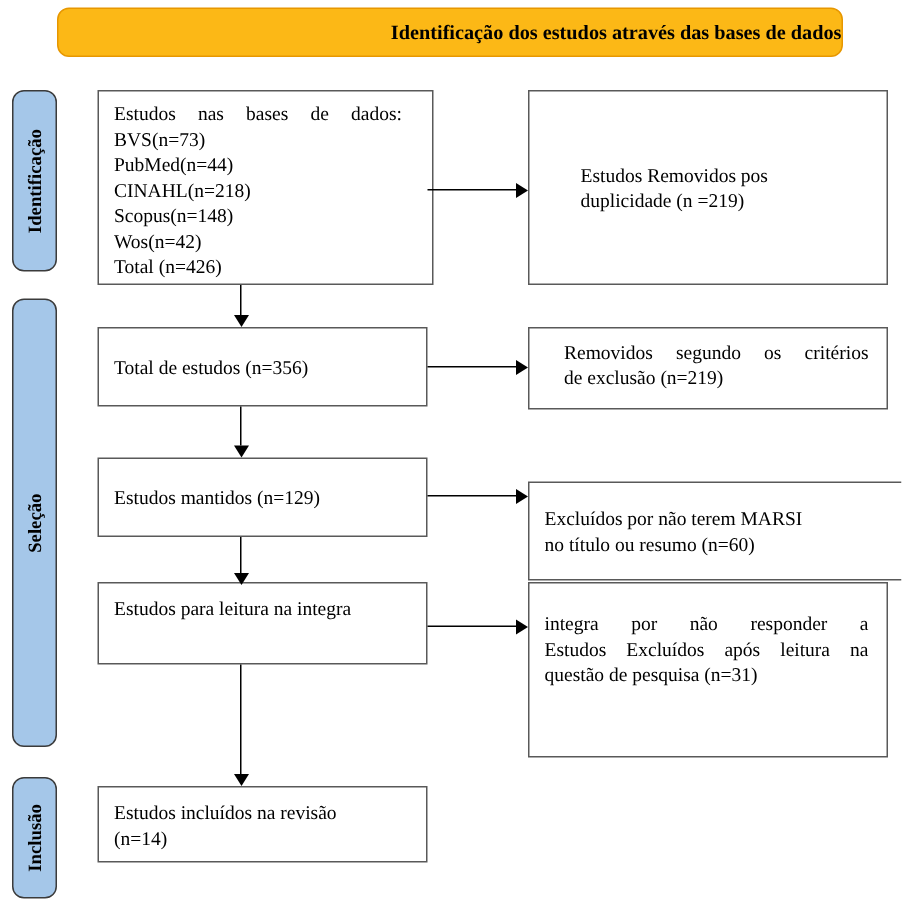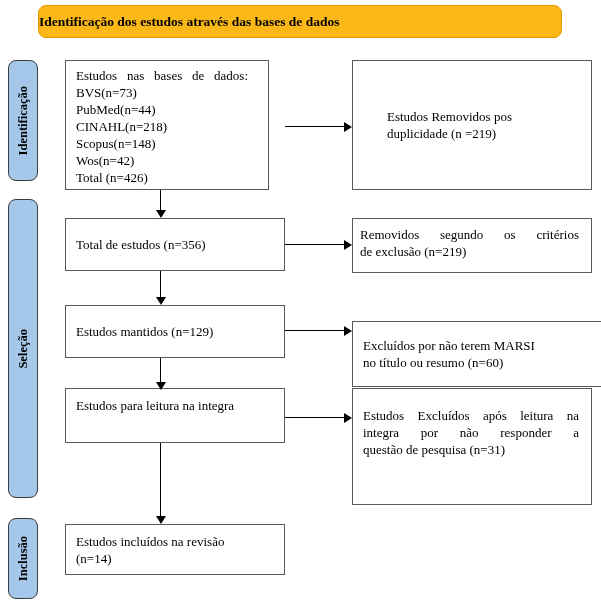--- a/index.html
+++ b/index.html
@@ -15,49 +15,49 @@
   html,body{margin:0;padding:0;background:var(--page-bg);}
   #diagram{
     position:relative;width:601px;height:611px;background:var(--page-bg);
     font-family:"Liberation Serif","DejaVu Serif",serif;color:var(--text-color);
     overflow:hidden;
   }
   
   .banner{
     position:absolute;left:38px;top:5px;width:524px;height:33px;
     background:var(--banner-fill);border:1.4px solid var(--banner-border);
-    border-radius:8px;display:flex;align-items:center;justify-content:flex-start;
-    font-weight:bold;font-size:13.5px;box-sizing:border-box;
+    border-radius:8px;display:flex;align-items:center;justify-content:flex-end;
+    font-weight:bold;font-size:13.5px;box-sizing:border-box;padding-left:29px;
   }
   
   .stage{
     position:absolute;left:8px;width:30px;
     background:var(--stage-fill);border:1.4px solid var(--stage-border);
     border-radius:8px;box-sizing:border-box;
     display:flex;align-items:center;justify-content:center;
   }
   .stage span{
     writing-mode:vertical-rl;transform:rotate(180deg);
     font-weight:bold;font-size:12.5px;white-space:nowrap;
   }
   #stage-identificacao{top:60px;height:121px;}
   #stage-selecao{top:199px;height:299px;}
   #stage-inclusao{top:518px;height:81px;}
   
   .fbox{
     position:absolute;background:#fff;border:1.4px solid var(--box-border);
     box-sizing:border-box;font-size:13px;line-height:17px;
   }
-  #box-databases{left:65px;top:60px;width:204px;height:130px;padding:6px 20px 0 10px;}
+  #box-databases{left:65px;top:60px;width:224px;height:130px;padding:6px 20px 0 10px;}
   #box-total{left:65px;top:218px;width:220px;height:53px;display:flex;align-items:center;padding:0 10px;}
   #box-kept{left:65px;top:305px;width:220px;height:53px;display:flex;align-items:center;padding:0 10px;}
   #box-fulltext{left:65px;top:388px;width:220px;height:55px;padding:8px 10px 0 10px;}
   #box-included{left:65px;top:524px;width:220px;height:51px;display:flex;flex-direction:column;justify-content:center;padding:0 10px;}
   #sbox-duplicates{left:352px;top:60px;width:240px;height:130px;display:flex;flex-direction:column;justify-content:center;padding:0 10px 0 34px;}
-  #sbox-criteria{left:352px;top:218px;width:240px;height:55px;padding:7px 12px 0 7px;}
+  #sbox-criteria{left:352px;top:218px;width:240px;height:55px;padding:7px 12px 0 23px;}
   #sbox-marsi{left:352px;top:303px;width:268px;height:66px;padding:15px 12px 0 10px;margin-top:18px;}
   #sbox-noanswer{left:352px;top:388px;width:240px;height:117px;padding:18px 12px 0 10px;}
   .jline{text-align:justify;text-align-last:justify;}
   
   .vline{position:absolute;left:160px;width:1.4px;background:var(--arrow-color);}
   .hline{position:absolute;height:1.4px;background:var(--arrow-color);}
   .head-down{
     position:absolute;width:0;height:0;left:156px;
     border-left:5px solid transparent;border-right:5px solid transparent;
     border-top:8px solid var(--arrow-color);
@@ -123,22 +123,22 @@
     <div class="jline">Removidos segundo os critérios</div>
     <div>de exclusão (n=219)</div>
   </div>
 
   <div class="fbox" id="sbox-marsi">
     <div>Excluídos por não terem MARSI</div>
     <div>no título ou resumo (n=60)</div>
   </div>
 
   <div class="fbox" id="sbox-noanswer">
+    <div class="jline">integra por não responder a</div>
     <div class="jline">Estudos Excluídos após leitura na</div>
-    <div class="jline">integra por não responder a</div>
     <div>questão de pesquisa (n=31)</div>
   </div>
 
   <div class="vline" style="top:190px;height:20px;"></div>
   <div class="head-down" style="top:210px;"></div>
 
   <div class="vline" style="top:271px;height:26px;"></div>
   <div class="head-down" style="top:297px;"></div>
 
   <div class="vline" style="top:358px;height:24px;"></div>

